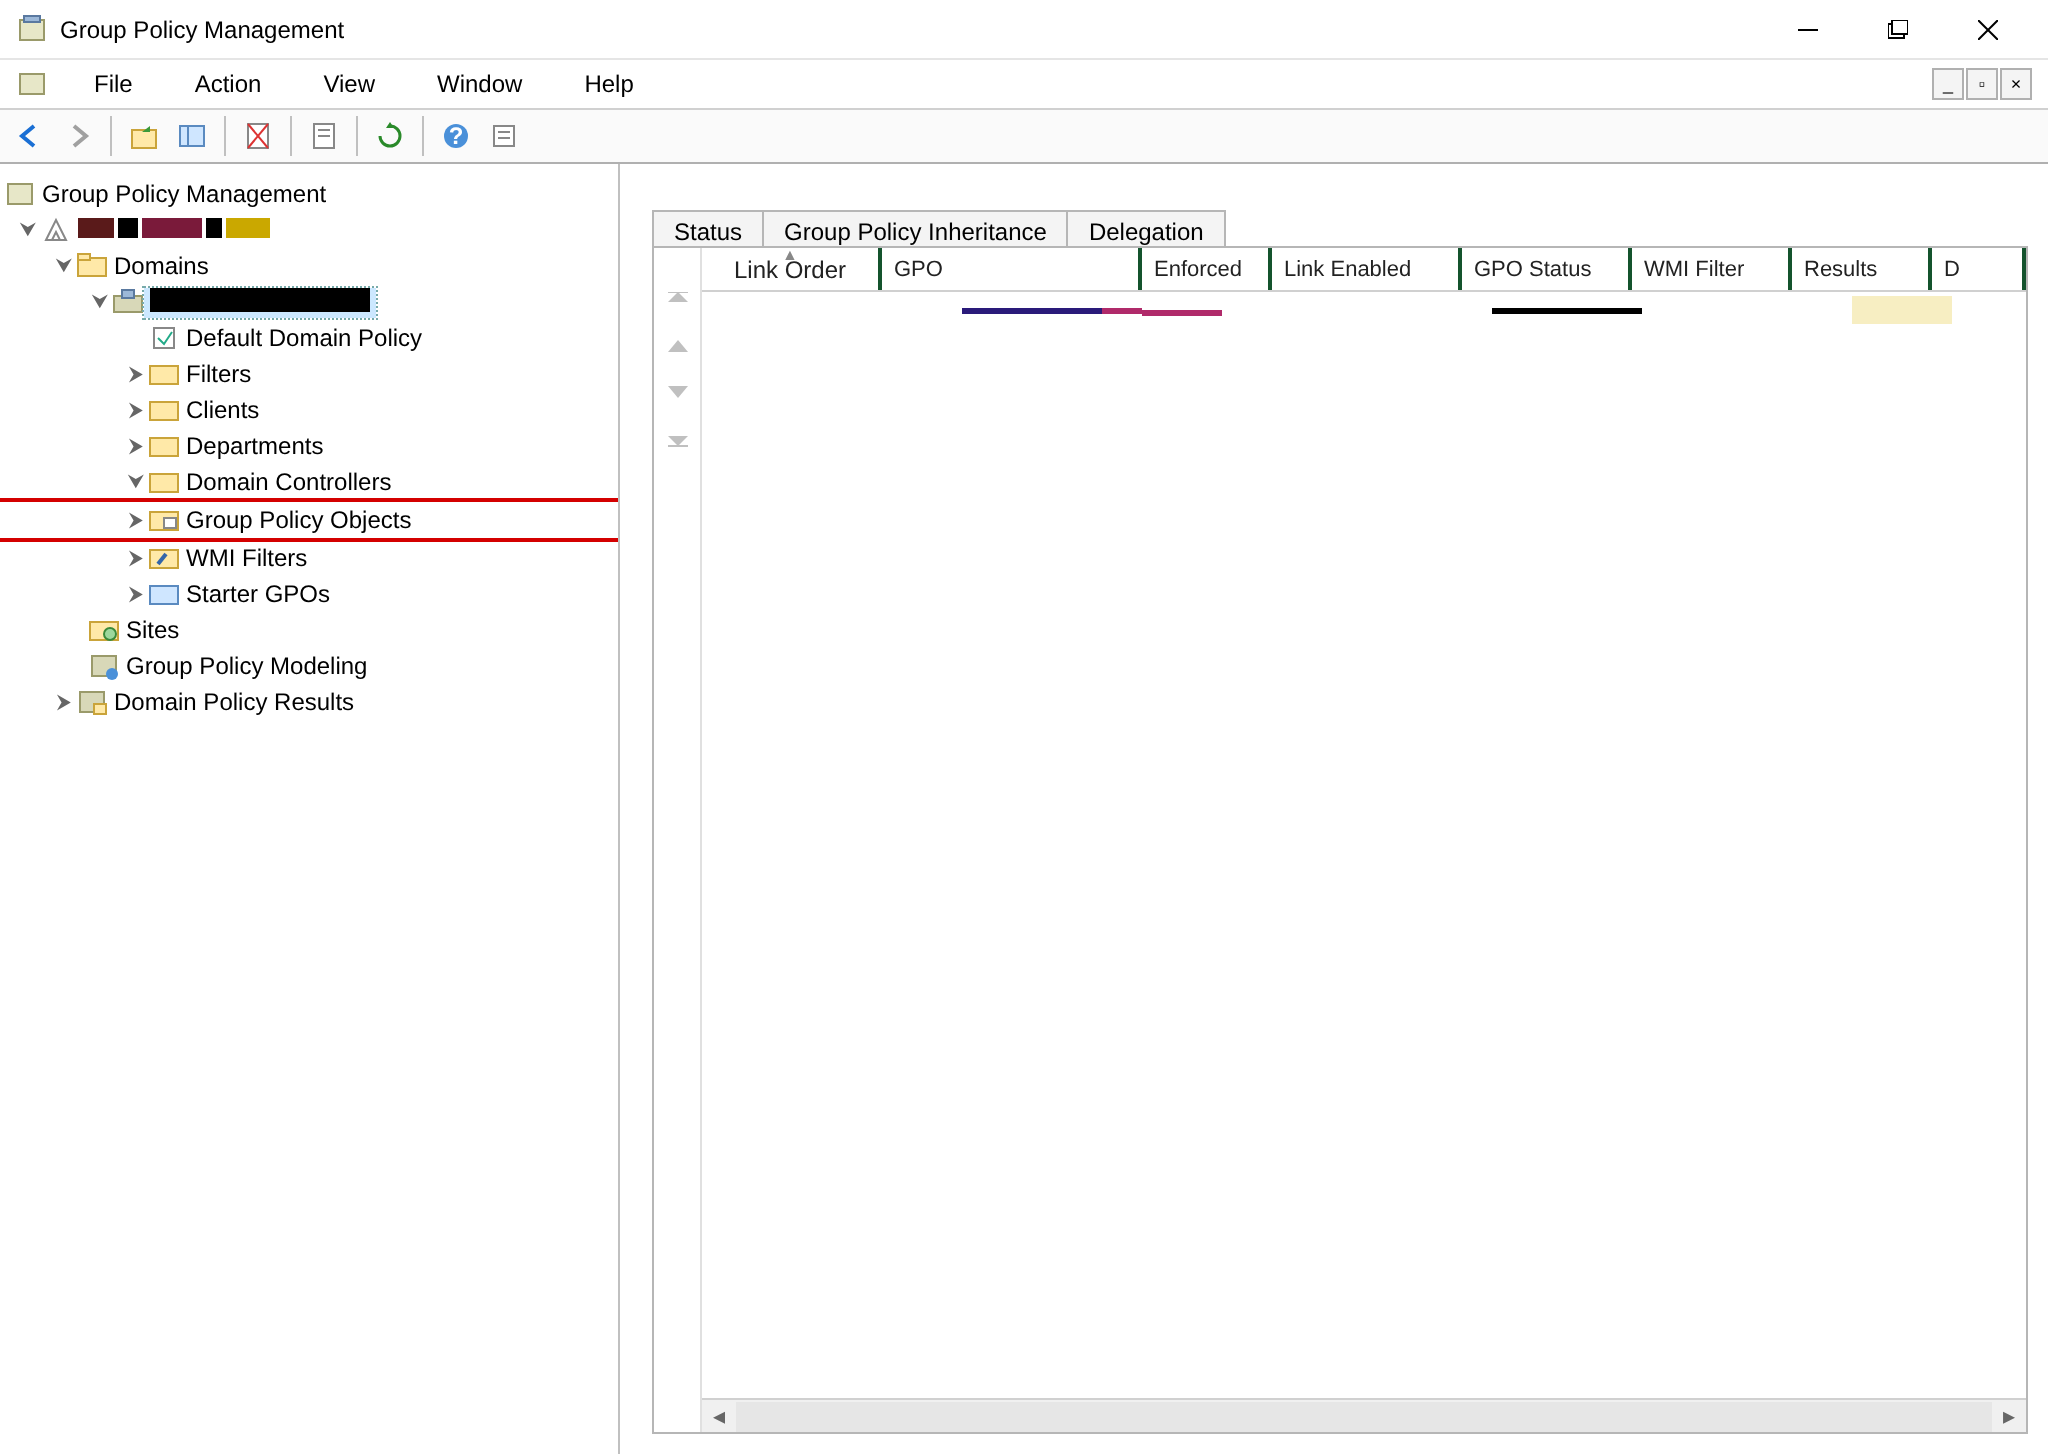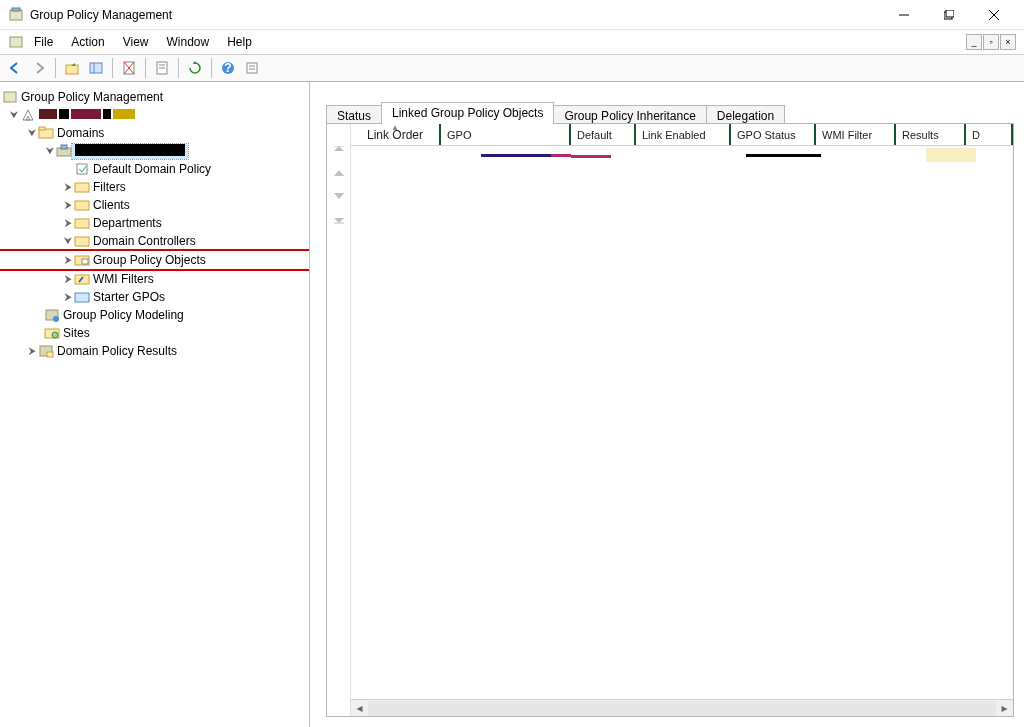--- a/index.html
+++ b/index.html
@@ -1,21 +1,21 @@
 <!DOCTYPE html>
 <html><head>
 <meta charset="utf-8">
 <style>
   * { box-sizing: border-box; font-family: "Segoe UI", Tahoma, sans-serif; font-size: 12px; }
   body { margin: 0; background: #fff; width: 1024px; height: 727px; overflow: hidden; }
   .titlebar { height: 30px; display:flex; align-items:center; padding:0 8px; border-bottom:1px solid #e5e5e5; }
   .titlebar .title { flex:1; display:flex; align-items:center; gap:6px; }
   .winbtns { display:flex; }
   .winbtn { width:45px; height:28px; display:flex; align-items:center; justify-content:center; }
-  .menubar { height:24px; display:flex; align-items:center; padding:0 8px; gap:2px; }
+  .menubar { height:24px; display:flex; align-items:center; padding:0 8px; gap:15px; }
   .menubar .mitem { padding:2px 8px; }
   .smallctrl { margin-left:auto; display:flex; gap:1px; }
   .smallctrl span { width:16px; height:16px; border:1px solid #b0b0b0; display:inline-flex; align-items:center; justify-content:center; font-size:9px; background:#f4f4f4;}
   .toolbar { height:28px; border-top:1px solid #d0d0d0; border-bottom:1px solid #b0b0b0; display:flex; align-items:center; padding:0 4px; gap:2px; background:#fafafa;}
   .tbtn { width:22px; height:22px; display:flex; align-items:center; justify-content:center; border:1px solid transparent;}
   .sep { width:1px; height:20px; background:#c0c0c0; margin:0 3px;}
   .client { display:flex; height: calc(727px - 30px - 24px - 28px); }
   .tree { width:310px; border-right:1px solid #c0c0c0; padding:6px 0; overflow:auto; }
   .node { display:flex; align-items:center; height:18px; white-space:nowrap; }
   .node .exp { width:12px; text-align:center; color:#666; cursor:pointer; font-size:10px; }
@@ -279,52 +279,51 @@
       <span class="ic">
           <svg width="16" height="16">
             <rect x="1" y="4" width="14" height="9" fill="#cfe6ff" stroke="#5a8ac0"></rect>
           </svg>
         </span>
       <span class="lab">Starter GPOs</span>
     </div>
     <div class="node" style="padding-left:44px">
       <span class="ic">
           <svg width="16" height="16">
+            <rect x="1" y="4" width="14" height="9" fill="#ffe9a8" stroke="#caa43a"></rect>
+            <circle cx="11" cy="10" r="3" fill="#9cd89c" stroke="#3a8a3a"></circle>
+          </svg>
+        </span>
+      <span class="lab">Sites</span>
+    </div>
+    <div class="node" style="padding-left:44px">
+      <span class="ic">
+          <svg width="16" height="16">
             <rect x="2" y="3" width="12" height="10" fill="#d8d8b8" stroke="#9a9a6a"></rect>
             <circle cx="12" cy="12" r="3" fill="#4a90d9"></circle>
           </svg>
         </span>
       <span class="lab">Group Policy Modeling</span>
-    </div>
-    <div class="node" style="padding-left:44px">
-      <span class="ic">
-          <svg width="16" height="16">
-            <rect x="1" y="4" width="14" height="9" fill="#ffe9a8" stroke="#caa43a"></rect>
-            <circle cx="11" cy="10" r="3" fill="#9cd89c" stroke="#3a8a3a"></circle>
-          </svg>
-        </span>
-      <span class="lab">Sites</span>
     </div>
     <div class="node" style="padding-left:26px">
       <span class="exp">⮞</span>
       <span class="ic">
           <svg width="16" height="16">
             <rect x="2" y="3" width="12" height="10" fill="#d8d8b8" stroke="#9a9a6a"></rect>
             <rect x="9" y="9" width="6" height="5" fill="#ffe9a8" stroke="#caa43a"></rect>
           </svg>
         </span>
       <span class="lab">Domain Policy Results</span>
     </div>
   </div>
 
   <div class="detail">
     <div style="height:4px"></div>
     <div class="tabs">
       <div class="tab inactive">Status</div>
-      <div class="tab active">Linked Group Policy Objects</div>
       <div class="tab inactive">Group Policy Inheritance</div>
       <div class="tab inactive">Delegation</div>
     </div>
     <div class="tabcontent">
       <div class="ordercol">
         <div class="obtn">
             <svg width="12" height="12">
               <path d="M1 5 L6 0 L11 5 Z" fill="#c0c0c0"></path>
               <line x1="1" y1="0" x2="11" y2="0" stroke="#c0c0c0"></line>
             </svg>
@@ -346,21 +345,21 @@
             </svg>
           </div>
       </div>
       <div class="listarea">
         <div class="headers">
           <div class="hcell" style="width:90px;justify-content:center;position:relative;">
             <span>Link Order</span>
             <span style="position:absolute;top:-1px;left:50%;transform:translateX(-50%);color:#888;font-size:8px;">▲</span>
           </div>
           <div class="hcell" style="width:130px">GPO</div>
-          <div class="hcell" style="width:65px">Default</div>
+          <div class="hcell" style="width:65px">Enforced</div>
           <div class="hcell" style="width:95px">Link Enabled</div>
           <div class="hcell" style="width:85px">GPO Status</div>
           <div class="hcell" style="width:80px">WMI Filter</div>
           <div class="hcell" style="width:70px">Results</div>
           <div class="hcell" style="flex:1">D</div>
         </div>
         <div class="rows">
           <div class="row1">
             <span style="width:90px"></span>
             <span style="width:40px"></span>

